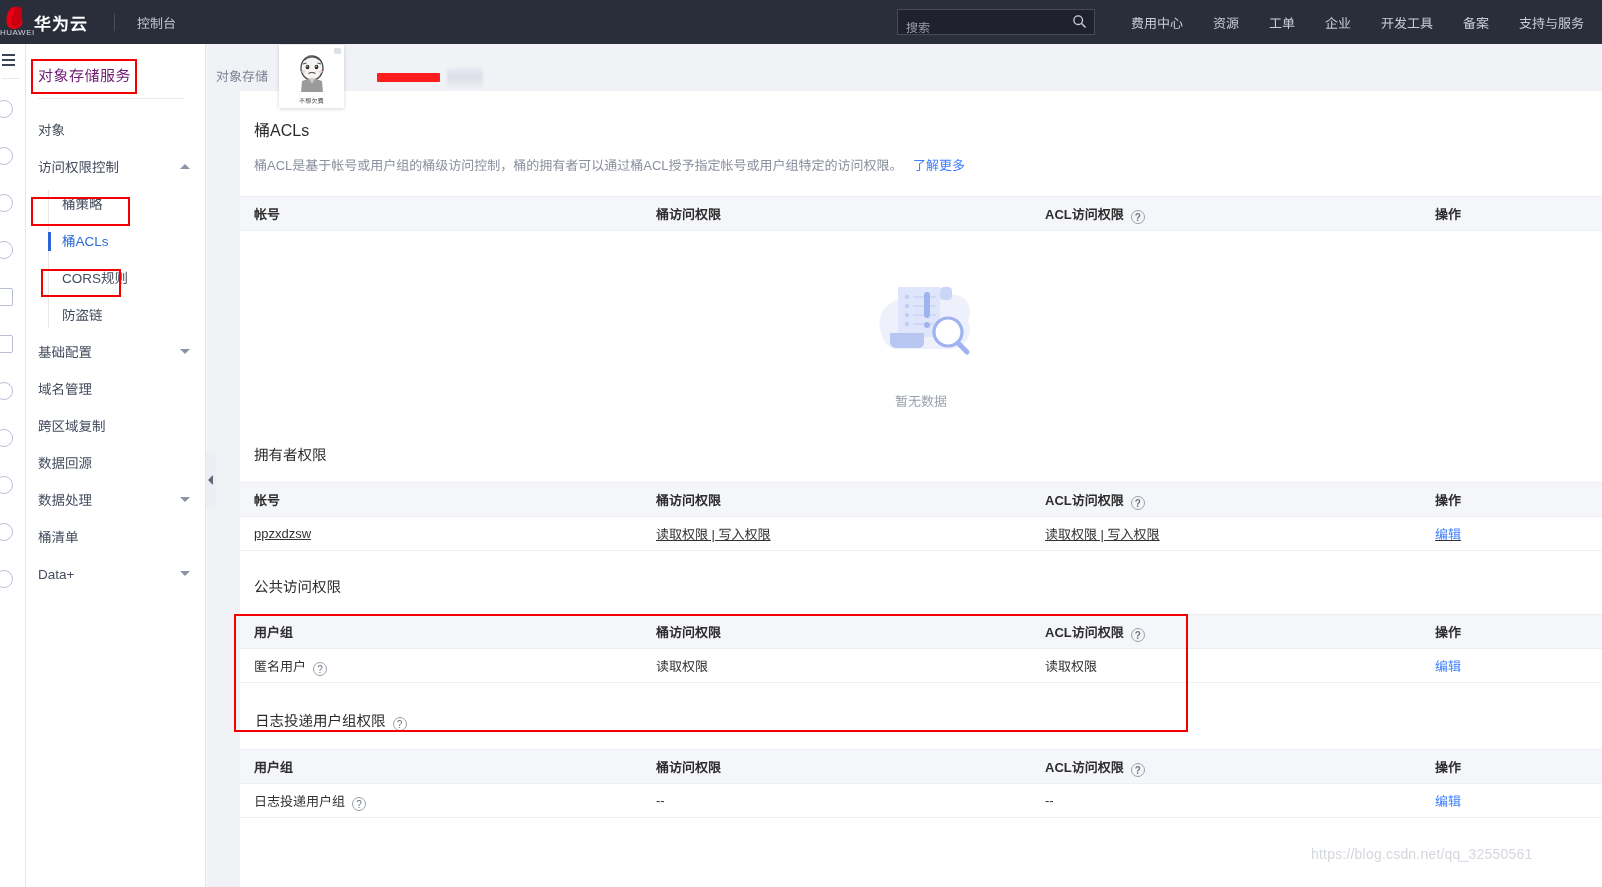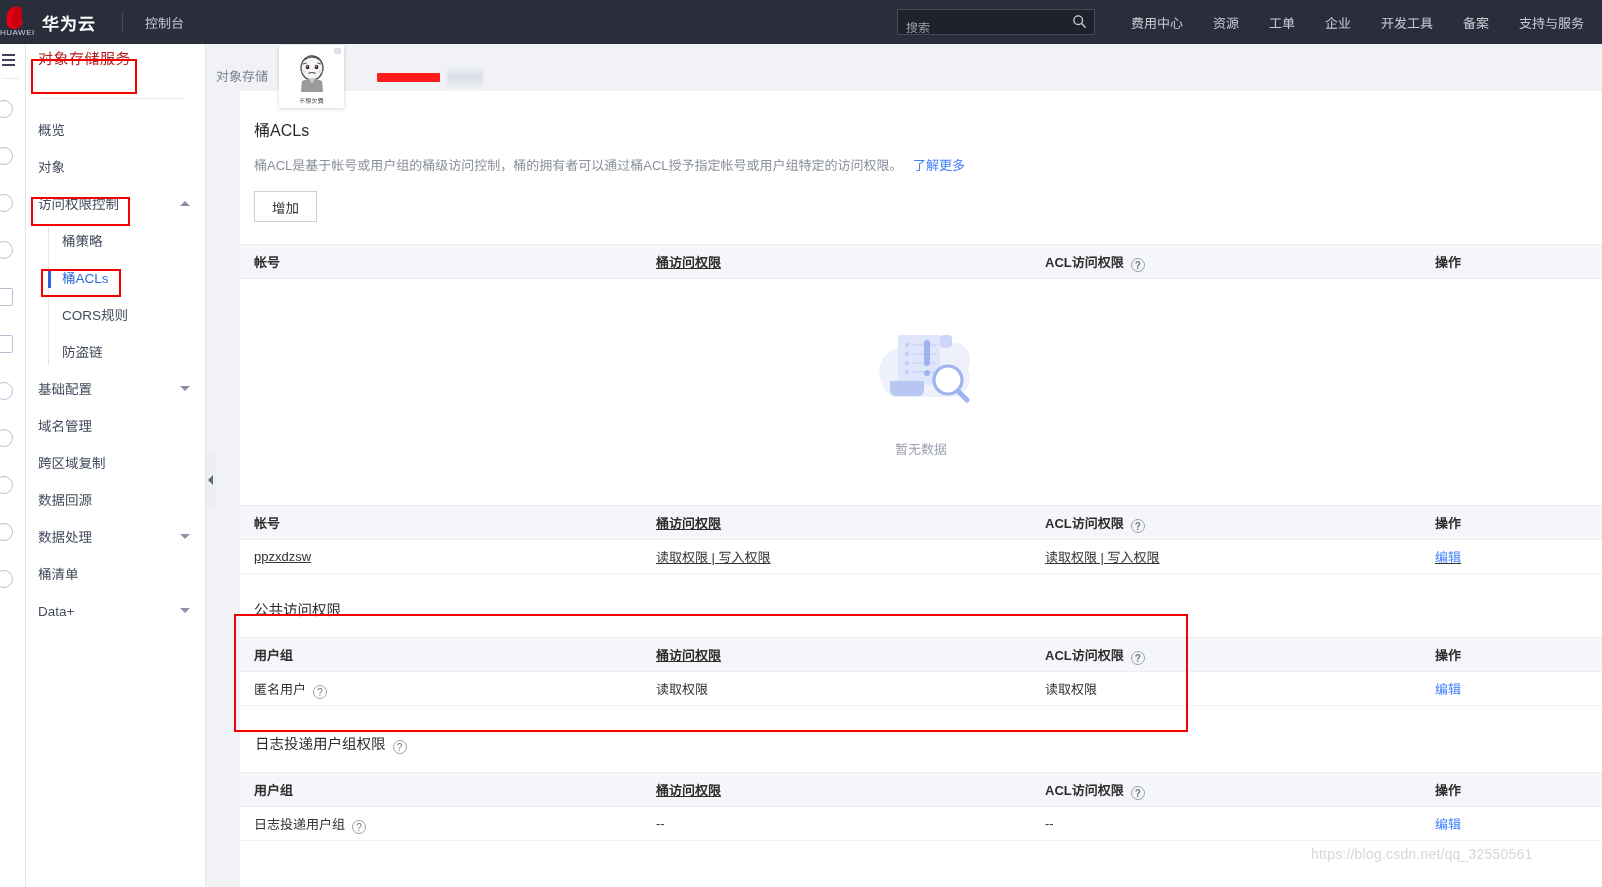--- a/index.html
+++ b/index.html
@@ -28,21 +28,21 @@
   .hw-logo .petal2{
     position:absolute; left:12px; top:6px; width:10px; height:22px;
     background:#c8000f;
     border-radius:50% 50% 40% 60% / 70% 60% 40% 30%;
     transform:rotate(10deg);
   }
   .hw-logo .wei{
     position:absolute; left:0px; top:28px; font-size:8px; color:#cfd2da;
     letter-spacing:.5px; font-family:"Liberation Sans",sans-serif;
   }
-  .brand{ color:#fff; font-size:17px; font-weight:bold; margin-left:8px; letter-spacing:1px; }
+  .brand{ color:#fff; font-size:17px; font-weight:bold; letter-spacing:1px; }
   .topdiv{ width:1px; height:18px; background:#4a4e5c; margin:0 22px 0 26px; }
   .console-link{ color:#c3c7d1; font-size:13px; }
   .top-spacer{ flex:1 1 auto; }
   .searchbox{
     width:198px; height:26px; background:#1f222c; border:1px solid #474b58;
     display:flex; align-items:center; position:relative; margin-right:36px;
   }
   .searchbox input{
     background:transparent; border:0; outline:none; color:#d5d8e0;
     font-size:12px; padding:12px 26px 0 8px; width:100%; height:100%;
@@ -75,21 +75,21 @@
     position:absolute; left:-5px; width:18px; height:18px;
     border:1.4px solid #b9c0d4; border-radius:50%;
   }
 
   
   .sidebar{
     position:absolute; left:26px; top:44px; width:180px; height:843px;
     background:#fff; border-right:1px solid #e4e6ec; z-index:15;
   }
   .svc-title{
-    position:absolute; left:12px; top:3px; font-size:15px; color:#b91c1c; font-weight:normal;
+    position:absolute; left:12px; top:20px; font-size:15px; color:#701a75; font-weight:normal;
     letter-spacing:.5px;
   }
   .svc-rule{ position:absolute; left:12px; top:54px; width:146px; height:1px; background:#e8eaf0; }
   .nav{ position:absolute; left:0; top:68px; width:180px; }
   .nav-item{
     position:relative; height:37px; line-height:37px; padding-left:12px;
     font-size:13.5px; color:#444c5e; cursor:pointer;
   }
   .nav-item .caret{
     position:absolute; right:16px; top:15px; width:0;height:0;
@@ -153,21 +153,21 @@
     font-size:13.5px; color:#333; cursor:pointer; font-family:"Liberation Sans",sans-serif;
   }
 
   table.t{ width:100%; border-collapse:collapse; table-layout:fixed; }
   table.t th{
     background:#f5f6fa; height:34px; font-size:13px; font-weight:bold; color:#2d2d2d;
     text-align:left; padding-left:14px; border-top:1px solid #eceef3;
     border-bottom:1px solid #eceef3;
   }
   table.t th.c1{ width:402px; }
-  table.t th.c2{ width:389px;text-decoration:underline; }
+  table.t th.c2{ width:389px; }
   table.t th.c3{ width:390px; }
   table.t td{
     height:34px; font-size:13px; color:#333; padding-left:14px;
     border-bottom:1px solid #f0f1f5; vertical-align:middle;
   }
   .q{
     display:inline-block; width:14px; height:14px; border:1px solid #9aa0ae;
     border-radius:50%; font-size:10px; line-height:13px; text-align:center;
     color:#70767f; margin-left:7px; vertical-align:-2px; cursor:pointer;
   }
@@ -258,23 +258,20 @@
   <div class="rail-ico" style="top:479px"></div>
   <div class="rail-ico" style="top:526px"></div>
 </div>
 
 <div class="sidebar">
   <div class="svc-title">对象存储服务</div>
   <div class="svc-rule"></div>
 
   <div class="nav">
     <div class="nav-item">
-      <span>概览</span>
-    </div>
-    <div class="nav-item">
       <span>对象</span>
     </div>
 
     <div class="nav-item">
       <span>访问权限控制</span>
       <span class="caret up"></span>
     </div>
 
     <div class="subnav">
       <div class="sub-item">
@@ -331,23 +328,20 @@
     <span class="bc-blur"></span>
   </div>
 
   <div class="panel">
 
     <div style="padding:26px 0 0 14px;">
       <div class="sec-title">桶ACLs</div>
       <div style="margin-top:14px;">
         <span class="sec-desc">桶ACL是基于帐号或用户组的桶级访问控制，桶的拥有者可以通过桶ACL授予指定帐号或用户组特定的访问权限。</span>
         <a href="#" class="link" style="font-size:13px;margin-left:6px;">了解更多</a>
-      </div>
-      <div style="margin-top:17px;">
-        <button class="btn-add">增加</button>
       </div>
     </div>
 
     <div style="margin-top:22px;">
       <table class="t">
         <thead>
           <tr>
             <th class="c1">帐号</th>
             <th class="c2">桶访问权限</th>
             <th class="c3">
@@ -380,20 +374,23 @@
             <rect x="62" y="63" width="6" height="6" rx="3" fill="#9fb3f0"></rect>
             <path d="M28 74 L62 74 L62 84 C62 87 59 89 56 89 L34 89 C30 89 28 86 28 82 Z" fill="#b8c6f2"></path>
             <circle cx="86" cy="73" r="14" fill="#fff" stroke="#9fb3f0" stroke-width="3.2"></circle>
             <line x1="96" y1="84" x2="105" y2="93" stroke="#9fb3f0" stroke-width="5" stroke-linecap="round"></line>
           </svg>
           <div class="empty-txt">暂无数据</div>
         </div>
       </div>
     </div>
 
+    <div style="padding-left:14px; margin-top:4px;">
+      <div style="font-size:14.5px;color:#2b2b2b;">拥有者权限</div>
+    </div>
     <div style="margin-top:18px;">
       <table class="t">
         <thead>
           <tr>
             <th class="c1">帐号</th>
             <th class="c2">桶访问权限</th>
             <th class="c3">
               <span>ACL访问权限</span><span class="q">?</span>
             </th>
             <th>操作</th>

